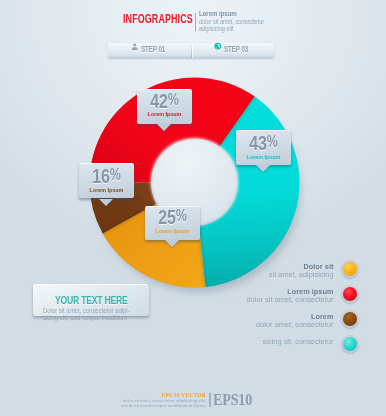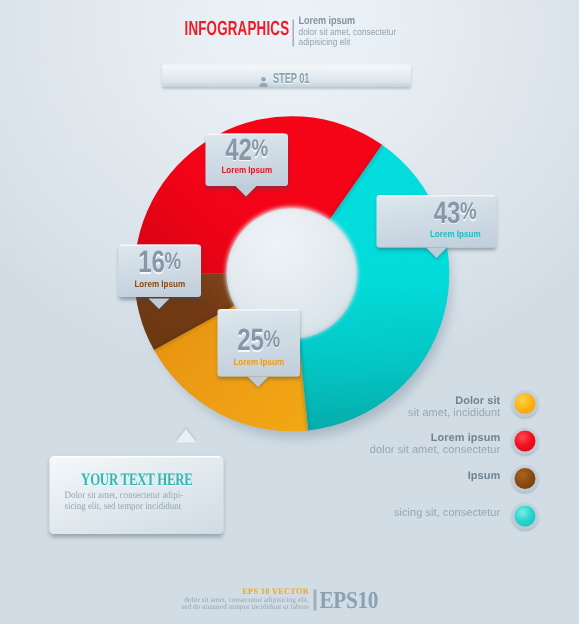--- a/index.html
+++ b/index.html
@@ -19,21 +19,21 @@
   .hdr-txt .t1{font-size:7.4px;font-weight:bold;color:#7f93a2;line-height:7.2px;letter-spacing:-.05px;
      transform:scale(.82,1);transform-origin:left top;white-space:nowrap;}
   .hdr-txt .t2{font-size:6.4px;color:#93a6b3;line-height:6.9px;letter-spacing:-.02px;
      transform:scale(.875,1);transform-origin:left top;width:84px;padding-top:2.2px;}
 
   
   .steps{position:absolute;left:108.4px;top:42.8px;width:165.6px;height:15.4px;display:flex;
      border-radius:2px;overflow:hidden;
      background:linear-gradient(#f4f8fa 0%, #e7eef3 40%, #dbe5ec 75%, #c5d2dc 100%);
      box-shadow:0 1px 1.6px rgba(110,130,145,.40);}
-  .step{flex:1;display:flex;align-items:flex-end;justify-content:center;gap:2.6px;padding-left:10px;
+  .step{flex:1;display:flex;align-items:flex-start;justify-content:center;gap:2.6px;padding-left:10px;
      position:relative;}
   .step + .step::before{content:"";position:absolute;left:0;top:0;width:1px;height:100%;
      background:linear-gradient(rgba(255,255,255,.1),rgba(150,168,180,.75));}
   .step + .step::after{content:"";position:absolute;left:1px;top:0;width:1px;height:100%;
      background:rgba(255,255,255,.75);}
   .step-label{font-size:9.6px;font-weight:bold;color:#8ba0ae;letter-spacing:-.1px;
      transform:scale(.645,1.0);transform-origin:left center;white-space:nowrap;
      text-shadow:0 1px 0 rgba(255,255,255,.85);}
   .step-ico{width:7.4px;height:7.4px;display:flex;align-items:center;}
   .step-ico svg{display:block;}
@@ -54,23 +54,23 @@
      border-top:7.8px solid #bdccd8;
      filter:drop-shadow(0 1.2px 1.1px rgba(55,78,95,.38));}
   .co-pct{font-size:20.5px;font-weight:bold;color:#8698a8;line-height:16px;padding-top:2.2px;
      letter-spacing:-.2px;text-shadow:0 1px 0 rgba(255,255,255,.8);
      transform:scale(.78,1.0);transform-origin:center top;white-space:nowrap;}
   .co-pct .pc{font-size:16px;vertical-align:2.6px;letter-spacing:0;}
   .co-lbl{font-size:6.2px;font-weight:bold;line-height:7px;letter-spacing:0px;margin-top:2.1px;
      transform:scale(.87,1);}
 
   
-  .textbox{position:absolute;left:32.5px;top:304px;width:116.5px;height:52px;border-radius:3px;
+  .textbox{position:absolute;left:32.5px;top:284px;width:116.5px;height:32px;border-radius:3px;
      background:linear-gradient(160deg,#f4f8fa 0%,#e9f0f4 28%,#dde6ec 62%,#cfdbe3 100%);
-     box-shadow:0 2px 3px -0.5px rgba(55,78,95,.40);z-index:4;font-family:Liberation Serif, serif;}
+     box-shadow:0 2px 3px -0.5px rgba(55,78,95,.40);z-index:4;}
   .textbox::before{content:"";position:absolute;left:2px;right:2px;top:0;height:1px;
      background:rgba(255,255,255,.9);border-radius:3px 3px 0 0;}
   .tb-arrow{position:absolute;left:116.5px;top:286px;width:0;height:0;
      border-left:7px solid transparent;border-right:7px solid transparent;
      border-bottom:9.6px solid #e9f0f4;z-index:3;
      filter:drop-shadow(0 -1px .8px rgba(120,140,155,.30));}
   .tb-title{position:absolute;left:0;top:8.6px;width:100%;text-align:center;
      font-size:11.6px;font-weight:bold;color:#32b5b2;letter-spacing:-.25px;
      transform:scale(.74,1);text-shadow:0 1px 0 rgba(255,255,255,.7);white-space:nowrap;}
   .tb-body{position:absolute;left:10.3px;top:22.6px;width:116px;white-space:nowrap;
@@ -118,20 +118,30 @@
 
   <div class="steps">
     <div class="step">
       <span class="step-ico">
           <svg viewBox="0 0 16 16" width="7.4" height="7.4">
             <circle cx="8" cy="4.1" r="3.2" fill="#93a7b5"></circle>
             <path d="M2.0 15.6v-2.4c0-2.6 2.7-4.3 6.0-4.3s6.0 1.7 6.0 4.3v2.4z" fill="#93a7b5"></path>
           </svg>
         </span>
       <span class="step-label">STEP 01</span>
+    </div>
+    <div class="step">
+      <span class="step-ico">
+          <svg viewBox="0 0 16 16" width="8.2" height="8.2">
+            <circle cx="8" cy="8" r="7.5" fill="#1cc2bf"></circle>
+            <path d="M9.4 4.2c-.9.7-1.3 1.6-.7 2.1 .6.5 1.5.4 1.9 1.1 .4.7.2 1.8 0 2.7 -.2.9-.8 1.4-1.5 1.3 -.5-.1-.6-.8-.4-1.5 .2-.7-.1-1.3-.6-1.3 -.6 0-.8.6-1.3.5 -.5-.1-.5-.9-.1-1.4 .4-.6.2-1.2-.3-1.3 -.6-.1-1.0.4-1.2-.1 -.2-.6.4-1.1 1.0-1.4 1.0-.5 2.2-.8 3.2-.7z" fill="#d5eef0" opacity=".9" transform="translate(1.5,-1.2) scale(1.08)"></path>
+            <path d="M4.4 11.9c.7-.3 1.7.0 2.0.7 .2.6-.4 1.3-1.1 1.3" fill="#d5eef0" opacity=".6"></path>
+          </svg>
+        </span>
+      <span class="step-label">STEP 03</span>
     </div>
   </div>
 
   <div class="donut">
   <svg width="386" height="416" viewBox="0 0 386 416">
     <defs>
       <radialGradient id="gHole" cx="40%" cy="26%" r="82%">
         <stop offset="0%" stop-color="#eef3f6"></stop>
         <stop offset="40%" stop-color="#e6edf1"></stop>
         <stop offset="78%" stop-color="#dde6ec"></stop>
@@ -184,61 +194,62 @@
       <path d="M156.45,203.59 L102.66,233.41" stroke="#3a1c04" stroke-width="2.4" fill="none" opacity=".55" filter="url(#fline)"></path>
     </g>
     <circle cx="194.5" cy="181.8" r="43.8" fill="url(#gHole)" filter="url(#fsoft)"></circle>
   </svg>
   </div>
 
   <div class="callout" style="left:136.5px;top:89px;padding-top:0.5px;height:34.3px;">
     <div class="co-pct"><span>42</span><span class="pc">%</span></div>
     <div class="co-lbl" style="color:#e3121f;">Lorem Ipsum</div>
   </div>
-  <div class="callout" style="left:251px;top:129.9px;padding-top:2.4px;height:32.4px;padding-left:25px;">
+  <div class="callout" style="left:236px;top:129.9px;padding-top:2.4px;height:32.4px;">
     <div class="co-pct"><span>43</span><span class="pc">%</span></div>
     <div class="co-lbl" style="color:#14c3c1;">Lorem Ipsum</div>
   </div>
   <div class="callout" style="left:78.9px;top:163.4px;padding-top:1.8px;height:33px;">
     <div class="co-pct"><span>16</span><span class="pc">%</span></div>
     <div class="co-lbl" style="color:#8a4a10;">Lorem Ipsum</div>
   </div>
-  <div class="callout" style="left:145.2px;top:206.2px;padding-top:11px;height:33.4px;">
+  <div class="callout" style="left:145.2px;top:206.2px;padding-top:0;height:33.4px;">
     <div class="co-pct"><span>25</span><span class="pc">%</span></div>
     <div class="co-lbl" style="color:#f39b0b;">Lorem Ipsum</div>
   </div>
 
   <div class="tb-arrow"></div>
   <div class="textbox">
     <div class="tb-title">YOUR TEXT HERE</div>
     <div class="tb-body"><span>Dolor sit amet, consectetur adipi-</span><br><span>sicing elit, sed tempor incididunt</span></div>
   </div>
 
   <div class="legend">
     <div class="lg-item">
       <div class="lg-txt">
         <div class="lg-t1">Dolor sit</div>
-        <div class="lg-t2">sit amet, incididunt</div>
+        <div class="lg-t2">sit amet, adipisicing</div>
       </div>
       <div class="lg-dot">
           <i style="background:radial-gradient(circle at 38% 32%, #ffd34e 0%, #fcb515 45%, #f59b0a 100%);"></i>
         </div>
     </div>
     <div class="lg-item">
       <div class="lg-txt">
         <div class="lg-t1">Lorem ipsum</div>
         <div class="lg-t2">dolor sit amet, consectetur</div>
       </div>
       <div class="lg-dot">
           <i style="background:radial-gradient(circle at 38% 32%, #ff4a52 0%, #f21020 45%, #d40518 100%);"></i>
         </div>
     </div>
     <div class="lg-item">
       <div class="lg-txt">
-        <div class="lg-t1">Ipsum</div>
+        <div class="lg-t1">Lorem</div>
+        <div class="lg-t2">dolor amet, consectetur</div>
       </div>
       <div class="lg-dot">
           <i style="background:radial-gradient(circle at 38% 32%, #a9651f 0%, #8b4c12 45%, #6f3808 100%);"></i>
         </div>
     </div>
     <div class="lg-item">
       <div class="lg-txt">
         <div class="lg-t2">sicing sit, consectetur</div>
       </div>
       <div class="lg-dot">

